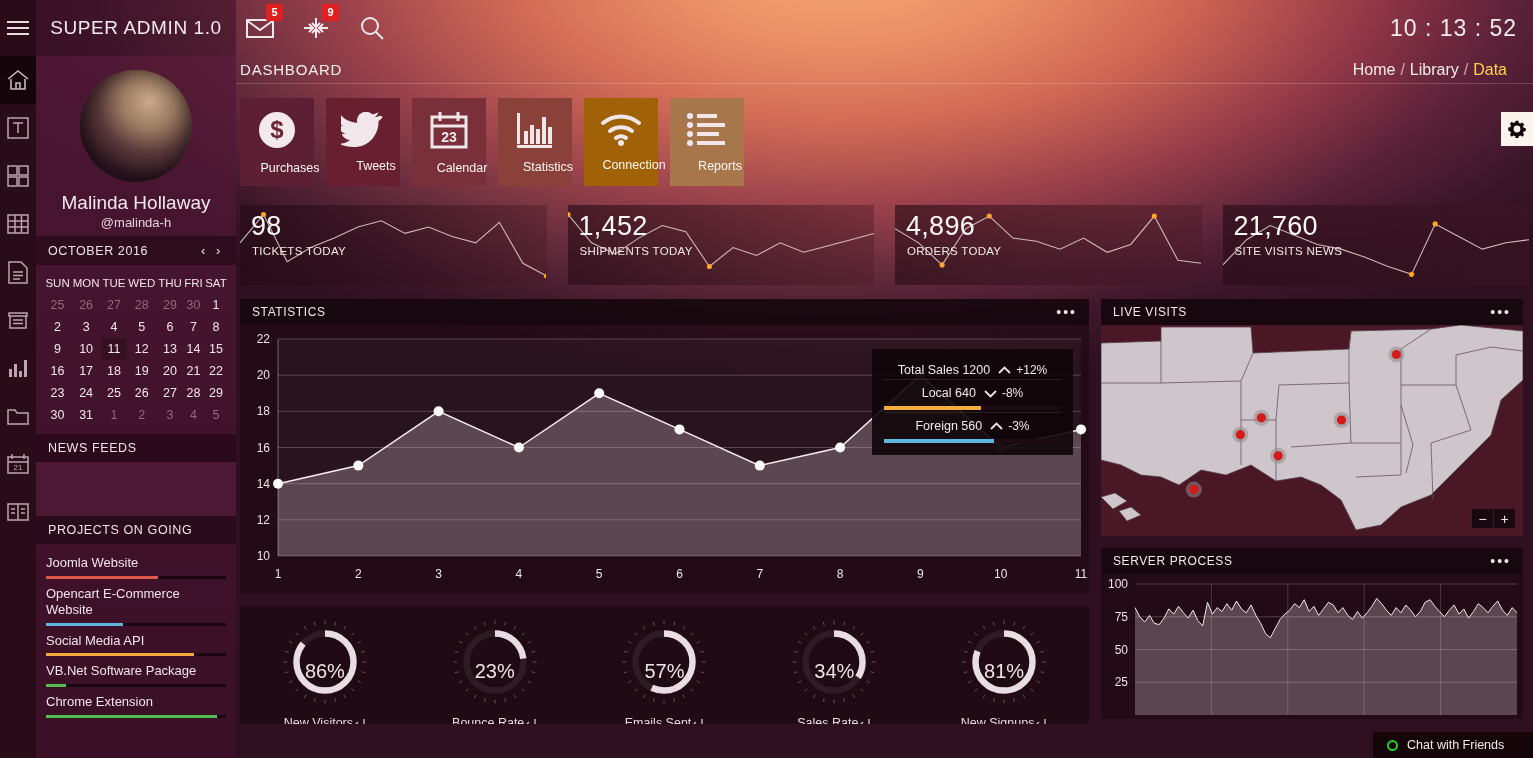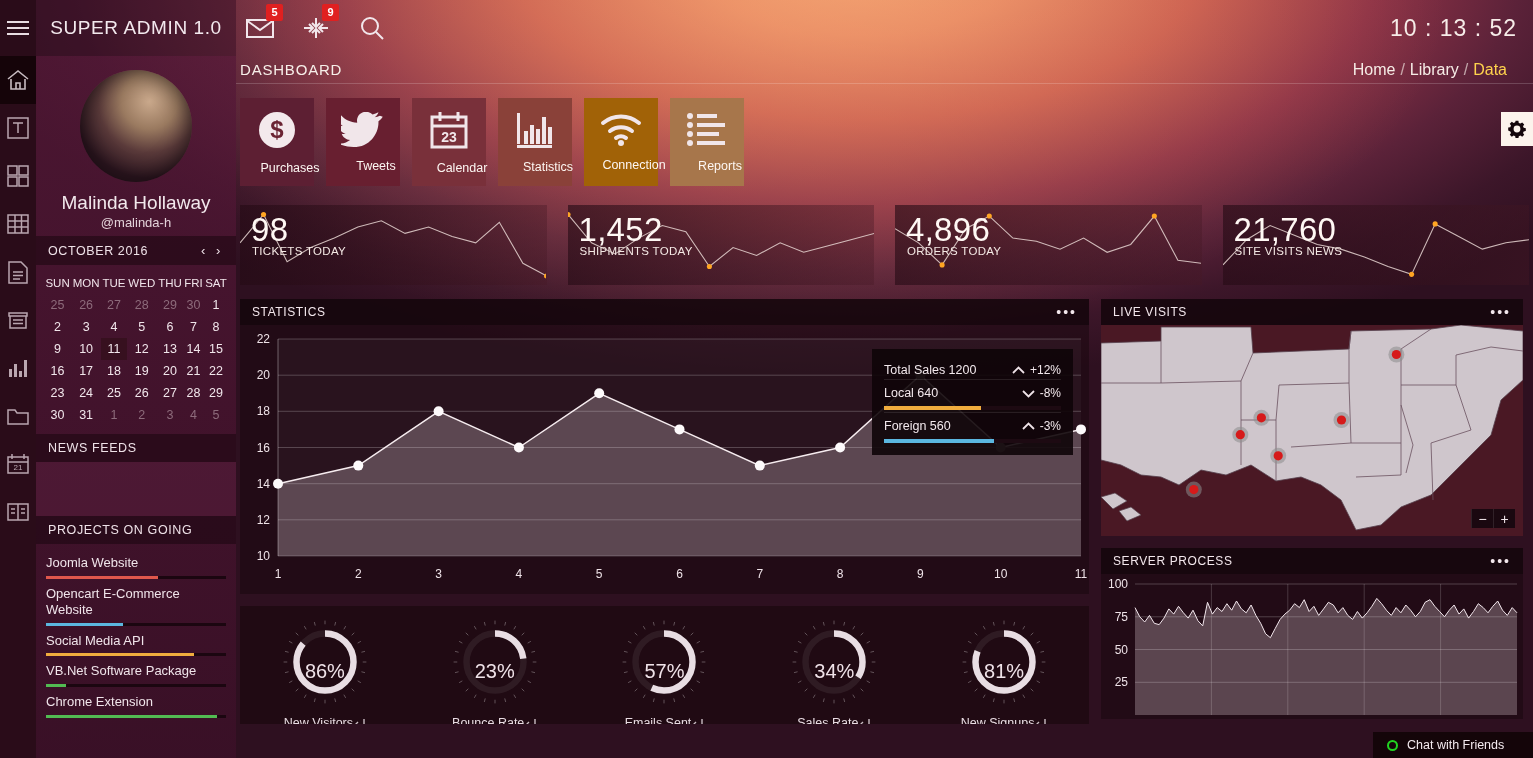--- a/index.html
+++ b/index.html
@@ -97,37 +97,37 @@
   
   #tiles { display:flex; gap:12px; padding:14px 0 0 4px; }
   .tile { width:74px; height:88px; display:flex; flex-direction:column; align-items:center; justify-content:center;
           gap:7px; cursor:pointer; color:#fdf6f2; }
   .tile .lbl { font-size:12.5px;margin-left:26px; }
 
   
   #cards { display:flex; gap:21px; padding:19px 4px 0 4px; }
   .card { position:relative; width:311px; height:80px; overflow:hidden;
           background:linear-gradient(100deg, rgba(36,10,20,.62), rgba(70,24,36,.36)); }
-  .card .val { position:absolute; left:11px; top:6px; font-size:33px; color:#fff8f4; letter-spacing:.3px; }
+  .card .val { position:absolute; left:11px; top:6px; font-size:27px; color:#fff8f4; letter-spacing:.3px; }
   .card .cap { position:absolute; left:12px; top:40px; font-size:11.5px; color:#f4e8e4; letter-spacing:.3px; }
   .card svg { position:absolute; inset:0; }
 
   
   #grid { display:flex; gap:12px; padding:14px 4px 0 4px; }
   #colL { width:849px; }
   #colR { width:422px; }
   .widget { background:rgba(26,7,14,.55); }
   .w-head { height:26px; background:rgba(20,5,11,.72); display:flex; align-items:center;
             justify-content:space-between; padding:0 12px; font-size:12px; letter-spacing:.6px; color:#f3e7ec; }
   .dots { letter-spacing:2px; font-size:14px; cursor:pointer; line-height:10px; }
 
   #stats-body { position:relative; height:269px; }
   #tooltip { position:absolute; left:632px; top:24px; width:201px; background:rgba(14,4,8,.90); padding:8px 12px 10px; }
   .tt-row { padding:6px 0 2px; }
-  .tt-line { display:flex; align-items:center; justify-content:space-between; font-size:12.5px; color:#f2e8ec;gap:8px; }
+  .tt-line { display:flex; align-items:center; justify-content:center; font-size:12.5px; color:#f2e8ec;gap:8px; }
   .tt-line .pct { display:flex; align-items:center; gap:5px; font-size:12px; }
   .tt-bar { height:4px; background:#1d0a12; margin-top:6px; position:relative; }
   .tt-bar i { position:absolute; left:0; top:0; height:4px; }
   .tt-sep { border-top:1px solid rgba(255,255,255,.10); }
 
   #gauges { margin-top:12px; height:118px; background:rgba(24,6,12,.62); position:relative; overflow:hidden; }
   #gauge-row { display:flex; justify-content:space-around; padding-top:10px; }
   .gauge { width:140px; text-align:center; position:relative; }
   .gauge .num { position:absolute; left:0; right:0; top:44px; font-size:20px; color:#efe2e8; }
   .gauge .glabel { margin-top:4px; font-size:12.5px; color:#e9dce3; display:flex; align-items:center;

